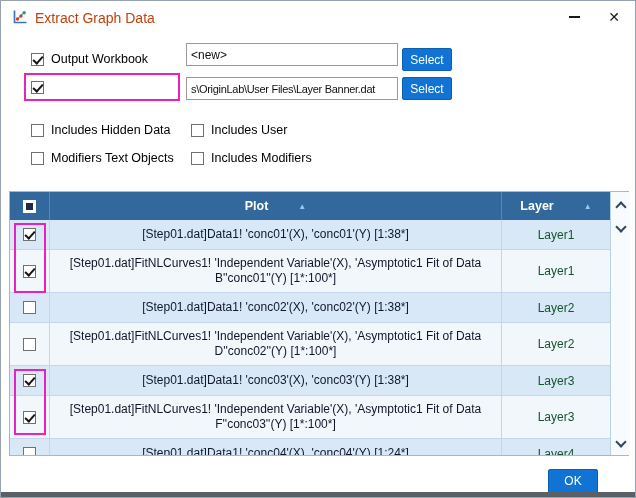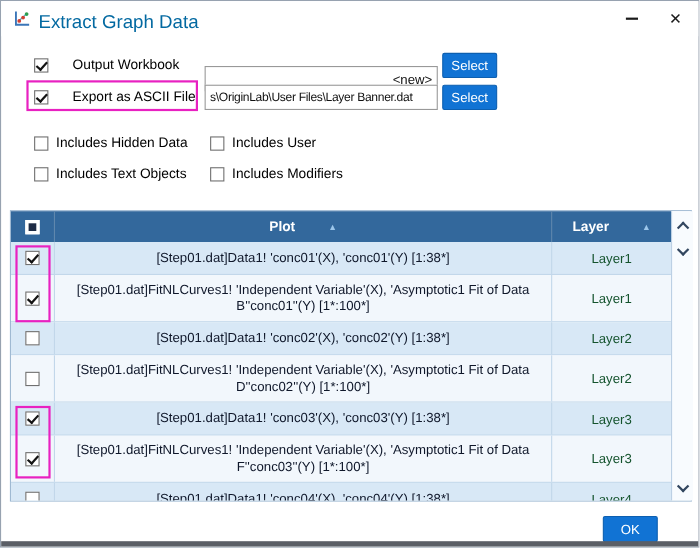--- a/index.html
+++ b/index.html
@@ -14,39 +14,39 @@
     font-family: "Liberation Sans", sans-serif;
   }
   .dialog::after {
     content:""; position:absolute; left:0; right:0; bottom:0; height:5px;
     background:#5b5f66;
   }
 
   
   .titlebar { position:absolute; left:0; top:0; right:0; height:32px; background:#ffffff; }
   .app-icon { position:absolute; left:10px; top:7px; width:18px; height:18px; }
-  .title { position:absolute; left:34px; top:9px; font-size:17px; color:#0369a1; white-space:nowrap; }
+  .title { position:absolute; left:34px; top:9px; font-size:14px; color:#c2410c; white-space:nowrap; }
   .win-btn { position:absolute; top:4px; width:26px; height:24px; display:flex; align-items:center; justify-content:center; cursor:default; }
   .win-btn.min { right:48px; }
   .win-btn.close { right:8px; font-size:14px; color:#1a1a1a; }
   .min-glyph { display:block; width:11px; height:2px; background:#1a1a1a; }
 
   
-  .ctl-row { position:absolute; display:flex; align-items:center; gap:22px; }
+  .ctl-row { position:absolute; display:flex; align-items:center; gap:7px; }
   .ctl-row .lbl { font-size:12.5px; color:#000; white-space:nowrap; }
   .row-a { left:30px; top:51px; }
   .row-b { left:30px; top:80px; }
 
   .txt {
     position:absolute; left:185px; width:212px; height:23px;
     border:1px solid #999999; background:#fff;
     font-family:"Liberation Sans", sans-serif; font-size:12px; color:#111;
     padding:0 4px; outline:none;
   }
-  .input-a { top:59px;text-align:right; }
+  .input-a { top:42px; }
   .input-b { top:76px; font-size:11px; letter-spacing:-0.3px; }
 
   .btn {
     position:absolute; background:#1173d4; color:#fff; border:1px solid #0d5fb0;
     border-radius:2px; font-family:"Liberation Sans", sans-serif; font-size:12px;
     cursor:default;
   }
   .select-a { left:401px; top:47px; width:50px; height:23px; }
   .select-b { left:401px; top:76px; width:50px; height:23px; }
   .btn-ok { left:519px; top:468px; width:50px; height:24px;margin-left:28px; }
@@ -145,39 +145,38 @@
 
   <div class="ctl-row row-a">
     <span class="cb checked" id="cb-output"></span>
     <span class="lbl">Output Workbook</span>
   </div>
   <input class="txt input-a" value="&lt;new&gt;" style="">
   <button class="btn select-a">Select</button>
 
   <div class="ctl-row row-b">
     <span class="cb checked" id="cb-export"></span>
-    <span class="lbl">Export as ASCII File</span>
   </div>
   <input class="txt input-b" value="s\OriginLab\User Files\Layer Banner.dat" style="">
   <button class="btn select-b">Select</button>
 
   <div class="includes-grid">
   <div class="inc-item">
     <span class="cb"></span>
     <span class="inc-label">Includes Hidden Data</span>
   </div>
 
   <div class="inc-item">
     <span class="cb"></span>
     <span class="inc-label">Includes User</span>
   </div>
 
   <div class="inc-item">
     <span class="cb"></span>
-    <span class="inc-label">Includes Text Objects</span>
+    <span class="inc-label">Modifiers Text Objects</span>
   </div>
 
   <div class="inc-item">
     <span class="cb"></span>
     <span class="inc-label">Includes Modifiers</span>
   </div>
 </div>
 
   <div class="table">
     <div class="table-main">
@@ -240,21 +239,21 @@
       <span class="cb checked"></span>
     </div>
     <div class="td plotcol plot-cell">[Step01.dat]FitNLCurves1! 'Independent Variable'(X), 'Asymptotic1 Fit of Data F''conc03''(Y) [1*:100*]</div>
     <div class="td layercol layer-cell">Layer3</div>
   </div>
 
   <div class="trow odd">
     <div class="td cbcol">
       <span class="cb"></span>
     </div>
-    <div class="td plotcol plot-cell">[Step01.dat]Data1! 'conc04'(X), 'conc04'(Y) [1:38*]</div>
+    <div class="td plotcol plot-cell">[Step01.dat]Data1! 'conc04'(X), 'conc04'(Y) [1:24*]</div>
     <div class="td layercol layer-cell">Layer4</div>
   </div>
 </div>
     </div>
     <div class="scrollbar">
       <div class="sb-btn">
         <span class="chev up"></span>
       </div>
       <div class="sb-btn">
         <span class="chev down"></span>

